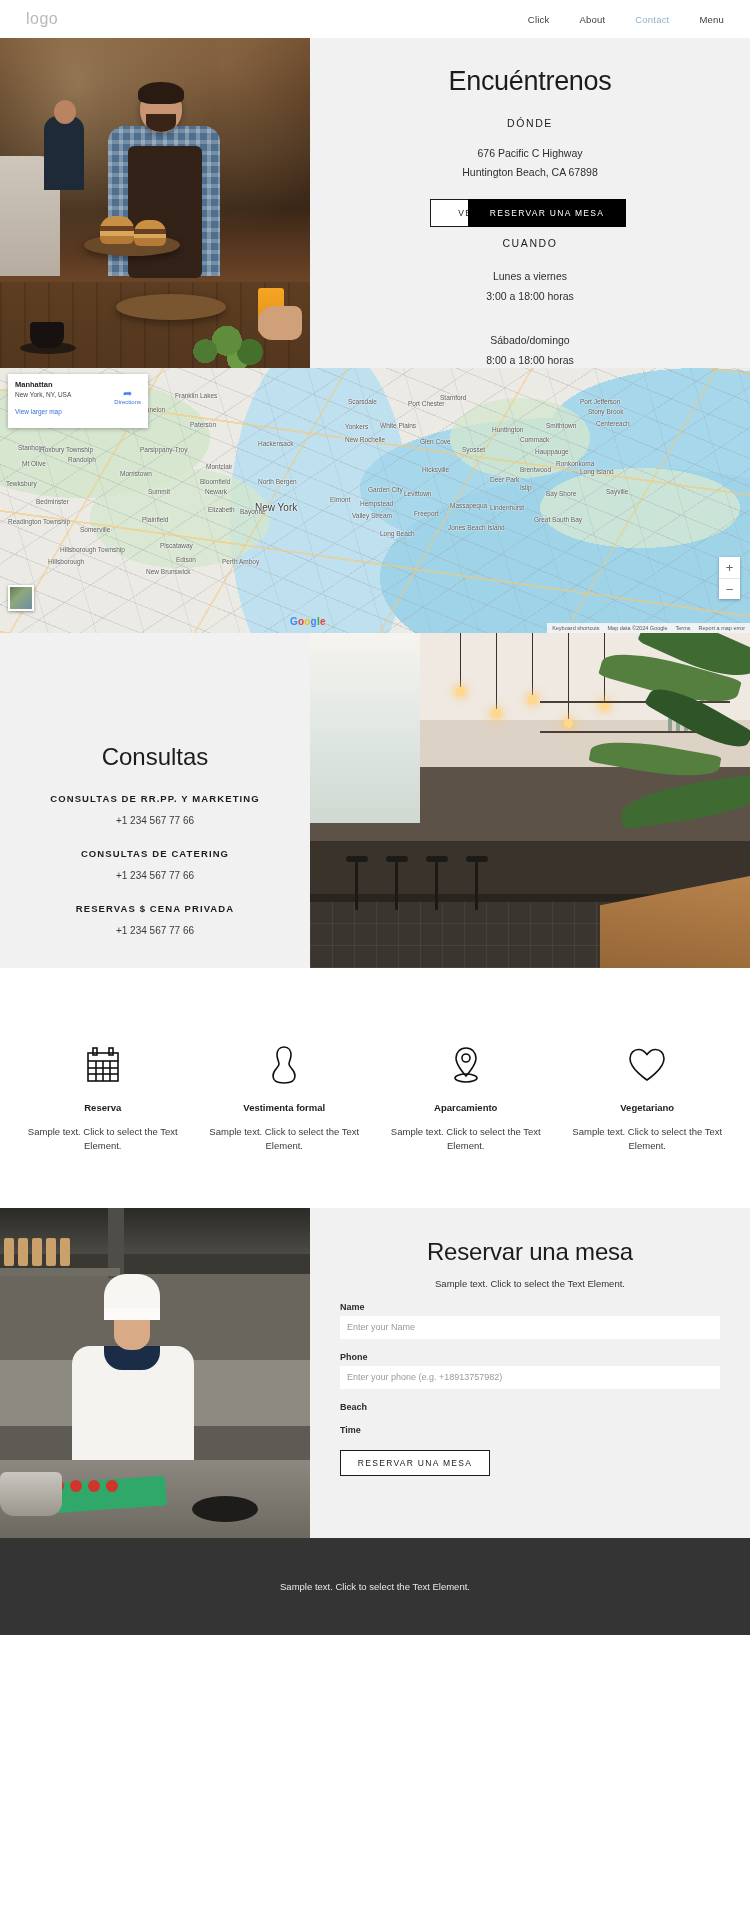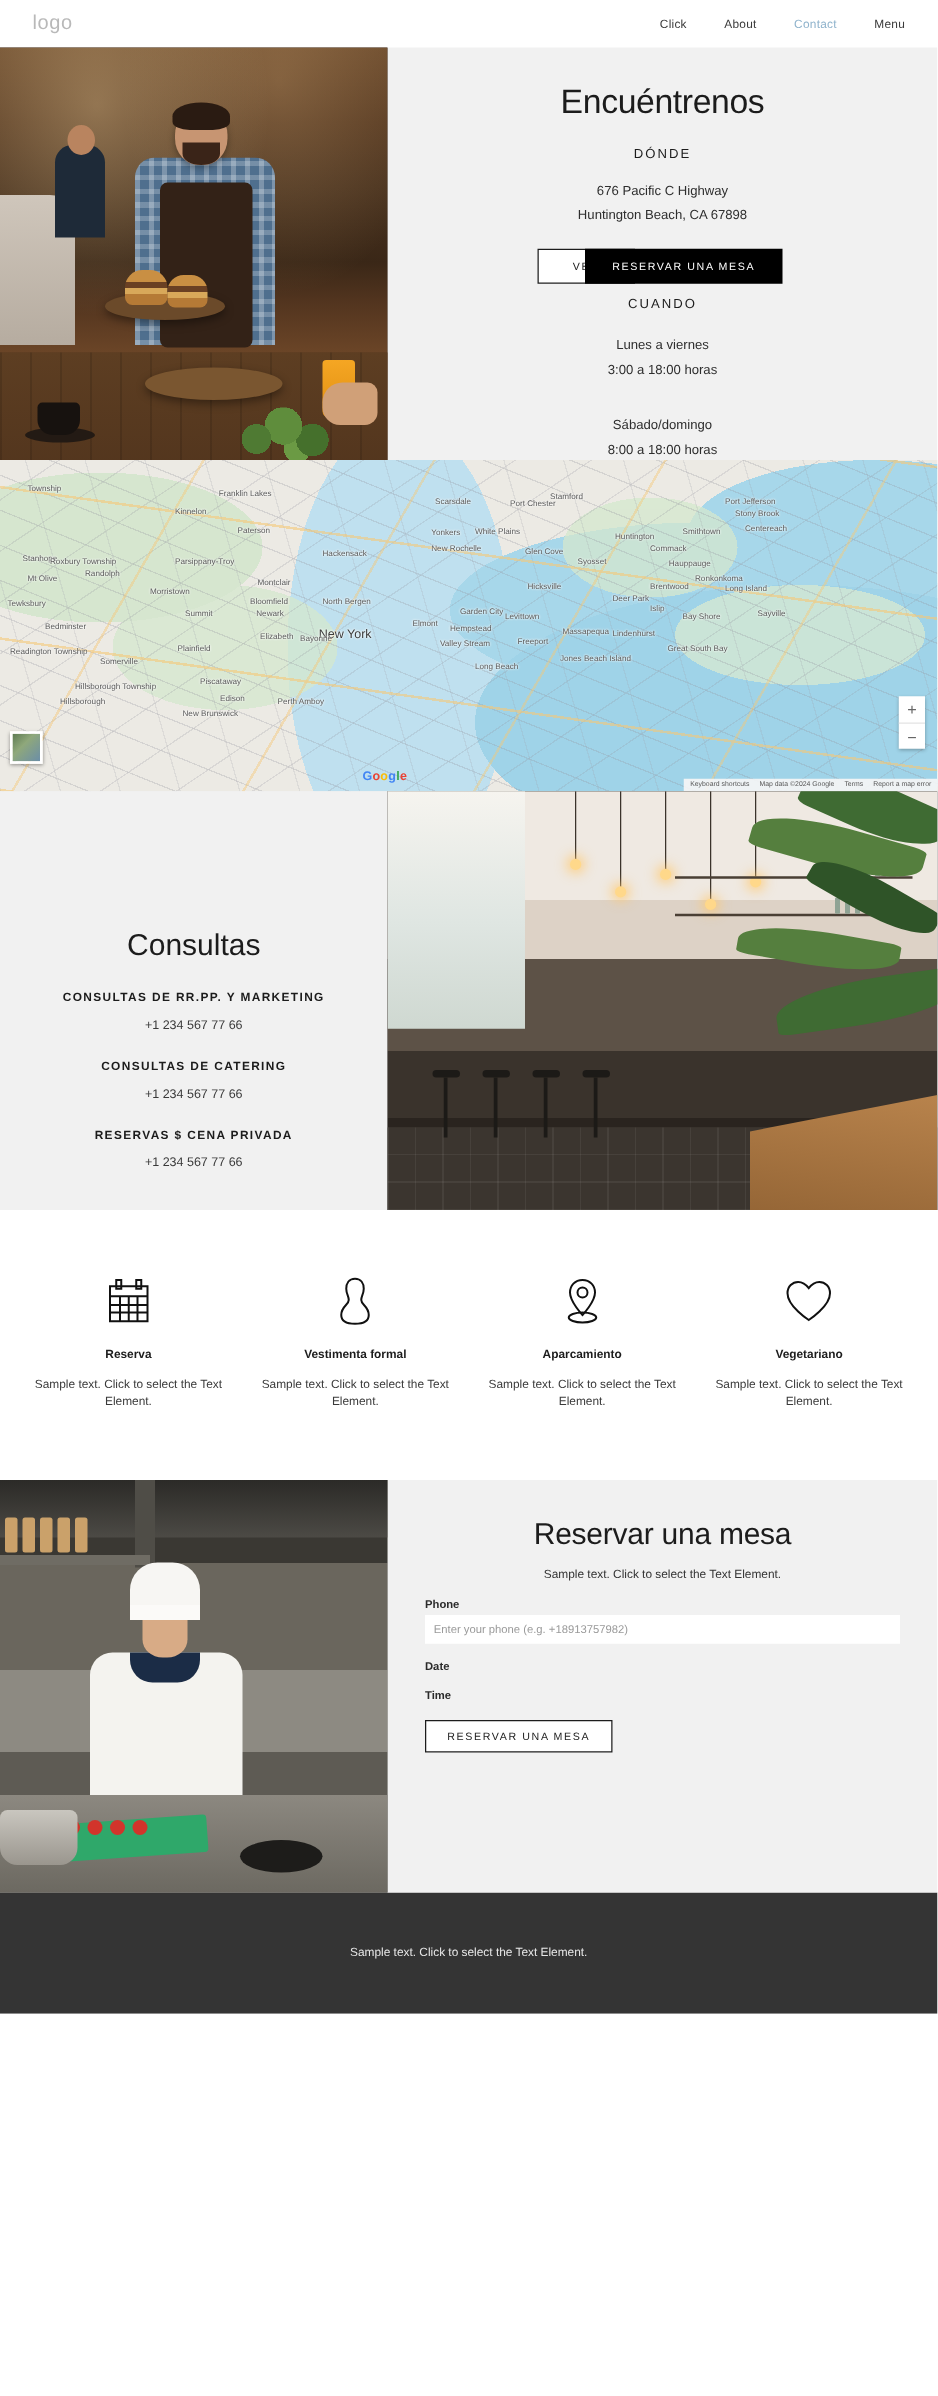--- a/index.html
+++ b/index.html
@@ -368,20 +368,21 @@
   .cr-leaf {
     position:absolute; background:#3f6b33; border-radius:60% 8% 60% 8%;
   }
   .cr-leaf.l2 { background:#557f3e; }
   .cr-leaf.l3 { background:#2f5428; }
 
   
   .features {
     display:flex; width:750px; background:#fff;
     padding: 50px 12px 54px 12px;
+    margin-top: 24px;
   }
   .feat { width: 25%; text-align:center; padding: 0 12px; }
   .feat .ficon { height: 46px; display:flex; align-items:center; justify-content:center; }
   .feat .ftitle { font-size: 9.5px; font-weight: 700; margin-top: 14px; color:#1c1c1c; }
   .feat .ftext { font-size: 9.5px; color:#3a3a3a; margin-top: 12px; line-height: 1.5; }
 
   
   .resv-row { display:flex; width:750px; }
   .resv-photo {
     width: 310px; height: 330px; position:relative; overflow:hidden;
@@ -582,20 +583,29 @@
         <span class="map-label" style="left: 448px; top: 156px;">Jones Beach Island</span>
         <span class="map-label" style="left: 534px; top: 148px;">Great South Bay</span>
         <span class="map-label" style="left: 588px; top: 40px;">Stony Brook</span>
         <span class="map-label" style="left: 580px; top: 30px;">Port Jefferson</span>
         <span class="map-label" style="left: 408px; top: 32px;">Port Chester</span>
         <span class="map-label" style="left: 440px; top: 26px;">Stamford</span>
         <span class="map-label" style="left: 348px; top: 30px;">Scarsdale</span>
         <span class="map-label" style="left: 380px; top: 54px;">White Plains</span>
       </div>
 
+    <div class="map-card">
+      <div class="mc-title">Manhattan</div>
+      <div class="mc-sub">New York, NY, USA</div>
+      <div class="mc-link">View larger map</div>
+      <div class="mc-dir">
+        <span class="arrow">➦</span>
+        <span>Directions</span>
+      </div>
+    </div>
 
     <div class="map-zoom">
       <div>+</div>
       <div>−</div>
     </div>
 
     <div class="map-thumb"></div>
 
     <div class="map-logo">
       <b>G</b><b>o</b><b>o</b><b>g</b><b>l</b><b>e</b>
@@ -748,28 +758,32 @@
       <div class="rp-tom" style="left:88px;"></div>
       <div class="rp-tom" style="left:106px;"></div>
       <div class="rp-pan"></div>
       <div class="rp-pot"></div>
     </div>
 
     <div class="resv-form">
       <h2>Reservar una mesa</h2>
       <div class="resv-sub">Sample text. Click to select the Text Element.</div>
 
+      <div class="field">
+        <label>Name</label>
+        <div class="inp">Enter your Name</div>
+      </div>
 
       <div class="field">
         <label>Phone</label>
         <div class="inp">Enter your phone (e.g. +18913757982)</div>
       </div>
 
       <div class="field">
-        <label>Date</label>
+        <label>Beach</label>
       </div>
 
       <div class="field">
         <label>Time</label>
       </div>
 
       <div class="btn-submit">RESERVAR UNA MESA</div>
     </div>
   </section>
 

